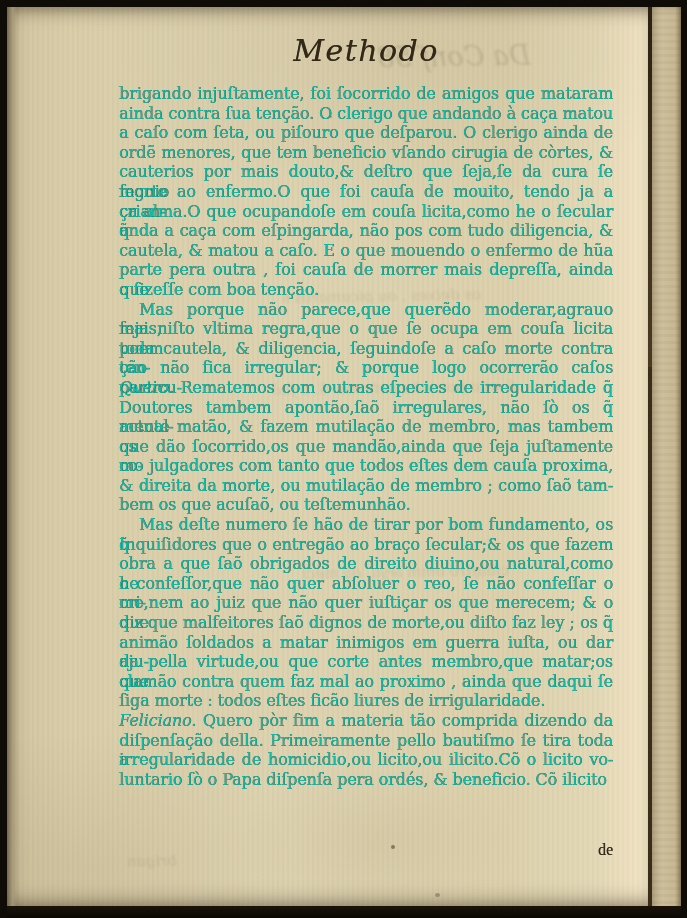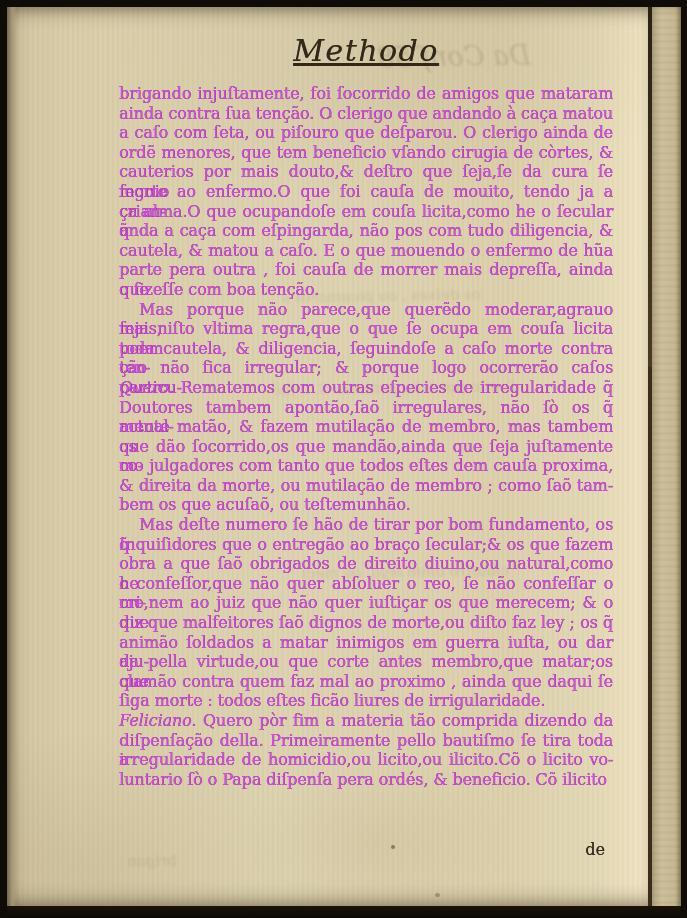--- a/index.html
+++ b/index.html
@@ -29,22 +29,22 @@
   #border-top{left:0;top:0;width:687px;height:7px;}
   #border-bottom{left:0;top:906px;width:687px;height:12px;background:linear-gradient(180deg,#1a1309,#0b0804);}
   #border-left{left:0;top:0;width:7px;height:918px;}
   #border-right{left:681px;top:0;width:6px;height:918px;}
   #gutter-edge{position:absolute;left:7px;top:0;width:10px;height:918px;
     background:linear-gradient(90deg,#6e6148,#a99c7c 55%,rgba(169,156,124,0));opacity:.8;}
 
   
   #running-header{position:absolute;left:120px;top:33px;width:492px;text-align:center;
     font-style:italic;font-size:30px;letter-spacing:1.5px;color:#312818;
-    text-shadow:0.3px 0 0 rgba(49,40,24,0.7);text-decoration:underline;}
-  #text-block{position:absolute;left:119px;top:84px;width:494px;color:#d946ef;}
+    text-shadow:0.3px 0 0 rgba(49,40,24,0.7);}
+  #text-block{position:absolute;left:119px;top:84px;width:494px;color:#14b8a6;}
   .line{height:19.6px;line-height:19.6px;font-size:16px;white-space:normal;
     text-align:justify;text-align-last:justify;letter-spacing:-0.1px;
     text-shadow:0.25px 0 0 rgba(50,40,24,0.75), 0 0 0.5px rgba(50,40,24,0.28);}
   .line.last{text-align-last:left;}
   .line.indent{text-indent:20px;}
   .speaker{font-style:italic;}
   #catchword-line{height:20px;line-height:20px;font-size:16px;text-align:right;color:#322a1c;
     text-shadow:0.25px 0 0 rgba(50,40,24,0.75);margin-top:1px;}
 
   
@@ -105,21 +105,21 @@
       <div class="line">animão ſoldados a matar inimigos em guerra iuſta, ou dar aju-</div>
       <div class="line">da pella virtude,ou que corte antes membro,que matar;os que</div>
       <div class="line">clamão contra quem faz mal ao proximo , ainda que daqui ſe</div>
       <div class="line last">ſiga morte : todos eſtes ficão liures de irrigularidade.</div>
       <div class="line"><span class="speaker">Feliciano.</span> Quero pòr fim a materia tão comprida dizendo da</div>
       <div class="line">diſpenſação della. Primeiramente pello bautiſmo ſe tira toda a</div>
       <div class="line">irregularidade de homicidio,ou licito,ou ilicito.Cõ o licito vo-</div>
       <div class="line last">luntario ſò o Papa diſpenſa pera ordés, &amp; beneficio. Cõ ilicito</div>
     </div>
 
-  <div id="catchword-line" style="position:absolute;left:111px;top:839px;width:494px;">de</div>
+  <div id="catchword-line" style="position:absolute;left:119px;top:839px;width:494px;font-family:Liberation Serif, serif;">de</div>
 
   <div id="fore-edge-seam"></div>
   <div id="verso-next-page"></div>
   <div id="gutter-edge"></div>
   <div id="border-top" class="border-strip"></div>
   <div id="border-bottom" class="border-strip"></div>
   <div id="border-left" class="border-strip"></div>
   <div id="border-right" class="border-strip"></div>
 
 </div>

